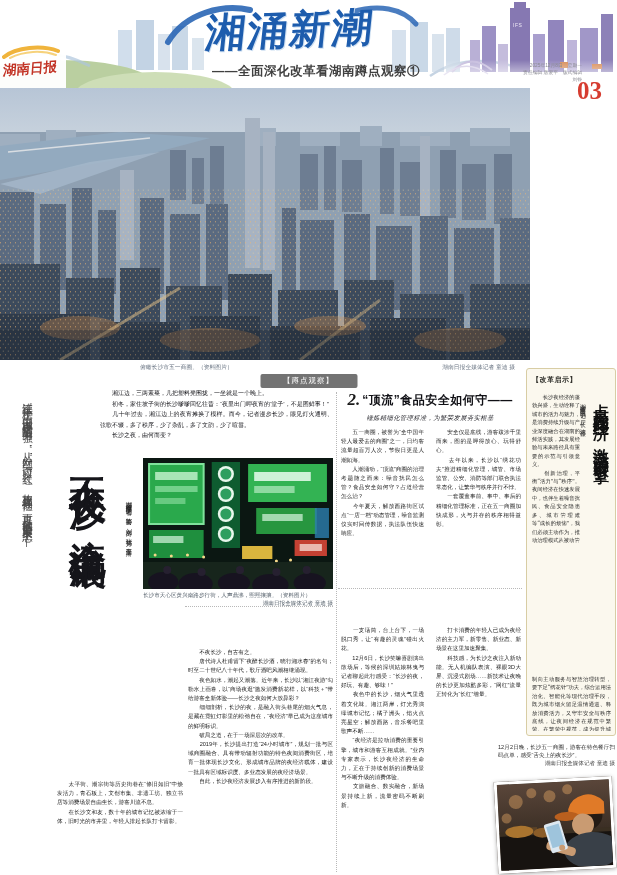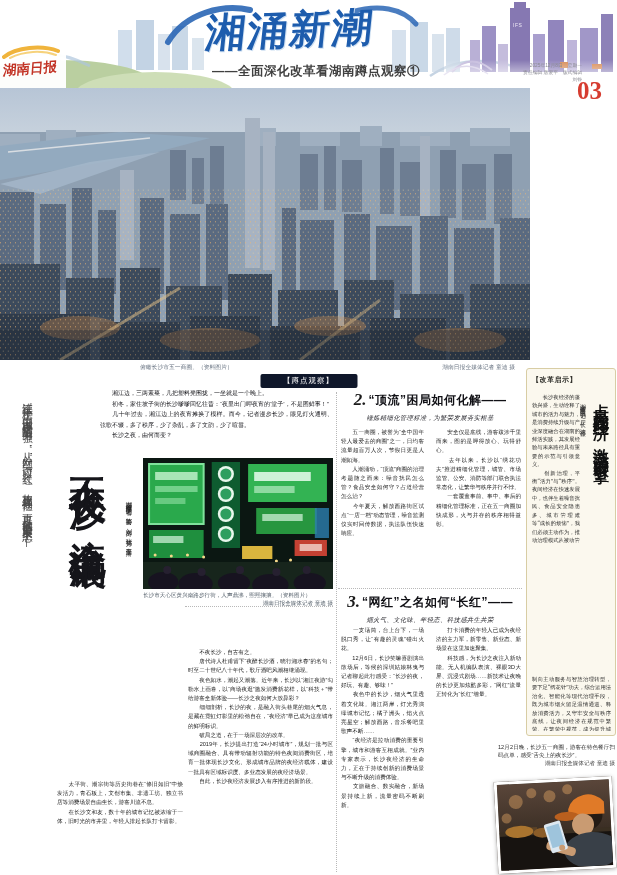--- a/index.html
+++ b/index.html
@@ -21,21 +21,21 @@
   .dateline{position:absolute;left:518px;top:62px;width:64px;text-align:right;font-size:4.8px;
         color:#8a8a92;line-height:7px;}
   .pagenum{position:absolute;left:577px;top:48px;font-size:25px;font-weight:bold;color:#d63c30;
         font-family:"Liberation Serif",serif;margin-top:29px;}
   .ifs-label{position:absolute;left:513px;top:22px;font-size:5px;color:#efeaf6;letter-spacing:.5px;}
 
   
   .main-photo{position:absolute;left:0;top:88px;width:530px;height:272px;overflow:hidden;}
   .photo-caption{position:absolute;left:140px;top:363px;font-size:5.8px;color:#6b7684;}
   .photo-credit{position:absolute;left:400px;top:363px;width:115px;text-align:right;font-size:5.8px;color:#6b7684;}
-  .badge{position:absolute;top:374px;left:50%;transform:translateX(-50%);background:#0f172a;color:#fff;
+  .badge{position:absolute;top:374px;left:50%;transform:translateX(-50%);background:#737373;color:#fff;
         font-size:7.5px;padding:2px 23px;border-radius:2px;letter-spacing:1px;white-space:nowrap;}
 
   
   .kicker{position:absolute;left:18px;top:394px;height:472px;writing-mode:vertical-lr;
         font-size:10.5px;letter-spacing:1.5px;color:#4a4a4a;line-height:19px;}
   .headline{position:absolute;left:62px;top:448px;height:360px;writing-mode:vertical-rl;
         font-size:37px;font-weight:900;color:#15151a;letter-spacing:5px;white-space:nowrap;}
   .byline-v{position:absolute;left:124px;top:496px;height:180px;writing-mode:vertical-rl;
         font-size:6.3px;color:#222;letter-spacing:1px;}
   .intro{position:absolute;left:100px;top:388px;width:233px;font-size:6px;line-height:10.6px;
@@ -333,34 +333,30 @@
 　　唐代诗人杜甫留下“夜醉长沙酒，晓行湘水春”的名句；时至二十世纪八十年代，歌厅酒吧风潮相继涌现。
 　　夜色如水，潮起又潮落。近年来，长沙以“湘江夜游”勾勒水上画卷，以“商场夜逛”激发消费新花样，以“科技＋”带给游客全新体验——长沙之夜如何大放异彩？
 　　细细剖析，长沙的夜，是融入街头巷尾的烟火气息，是藏在霓虹灯影里的松弛自在，“夜经济”早已成为这座城市的鲜明标识。
 　　破局之道，在于一场深层次的改革。
 　　2019年，长沙提出打造“24小时城市”，规划一批与区域商圈融合、具有带动辐射功能的特色夜间消费街区，培育一批体现长沙文化、形成城市品牌的夜经济载体，建设一批具有区域标识度、多业态发展的夜经济场景。
 　　自此，长沙夜经济发展步入有序推进的新阶段。</div>
   <div class="bodycol" id="s1c2">　　太平街、潮宗街等历史街巷在“修旧如旧”中焕发活力，青石板上，文创市集、非遗工坊、独立书店等消费场景自由生长，游客川流不息。
 　　在长沙文和友，数十年的城市记忆被浓缩于一体，旧时光的市井里，年轻人排起长队打卡留影。</div>
 
   <div class="sec" id="sec2">
-    <span class="num">2.</span><span class="title">“顶流”困局如何化解——</span>
+    <span class="num">2.</span><span class="title">“顶流”食品安全如何守——</span>
     <span class="subtitle">锤炼精细化管理标准，为繁荣发展夯实根基</span>
   </div>
   <div class="bodycol" id="s2c1">　　五一商圈，被誉为“全中国年轻人最爱去的商圈”之一，日均客流量超百万人次，节假日更是人潮如海。
 　　人潮涌动，“顶流”商圈的治理考题随之而来：噪音扰民怎么管？食品安全如何守？占道经营怎么治？
 　　今年夏天，解放西路街区试点“一店一档”动态管理，噪音监测仪实时回传数据，执法队伍快速响应。</div>
   <div class="bodycol" id="s2c2">　　安全仅是底线，游客跋涉千里而来，图的是呷得放心、玩得舒心。
 　　去年以来，长沙以“绣花功夫”推进精细化管理，城管、市场监管、公安、消防等部门联合执法常态化，让繁华与秩序并行不悖。
 　　一套覆盖事前、事中、事后的精细化管理标准，正在五一商圈加快成形，火与并存的秩序相得益彰。</div>
 
-  <div class="sec" id="sec3">
-    <span class="num">3.</span><span class="title">“网红”之名如何“长红”——</span>
-    <span class="subtitle">烟火气、文化味、年轻态、科技感共生共荣</span>
-  </div>
   <div class="bodycol" id="s3c1">　　一支话筒，台上台下，一场脱口秀，让“有趣的灵魂”碰出火花。
 　　12月6日，长沙笑嘛喜剧演出散场后，等候的深圳姑娘林曳与记者聊起此行感受：“长沙的夜，好玩、有趣、够味！”
 　　夜色中的长沙，烟火气里透着文化味。湘江两岸，灯光秀演绎城市记忆；橘子洲头，焰火点亮星空；解放西路，音乐餐吧里歌声不断……
 　　“夜经济是拉动消费的重要引擎，城市和游客互相成就。”业内专家表示，长沙夜经济的生命力，正在于持续创新的消费场景与不断升级的消费体验。
 　　文旅融合、数实融合，新场景持续上新，流量密码不断刷新。</div>
   <div class="bodycol" id="s3c2">　　打卡消费的年轻人已成为夜经济的主力军，新零售、新业态、新场景在这里加速聚集。
 　　科技感，为长沙之夜注入新动能。无人机编队表演、裸眼3D大屏、沉浸式剧场……新技术让夜晚的长沙更加炫酷多彩，“网红”流量正转化为“长红”增量。</div>
 
   <div class="sidebar">
     <div class="sidebar-tag">【改革启示】</div>

